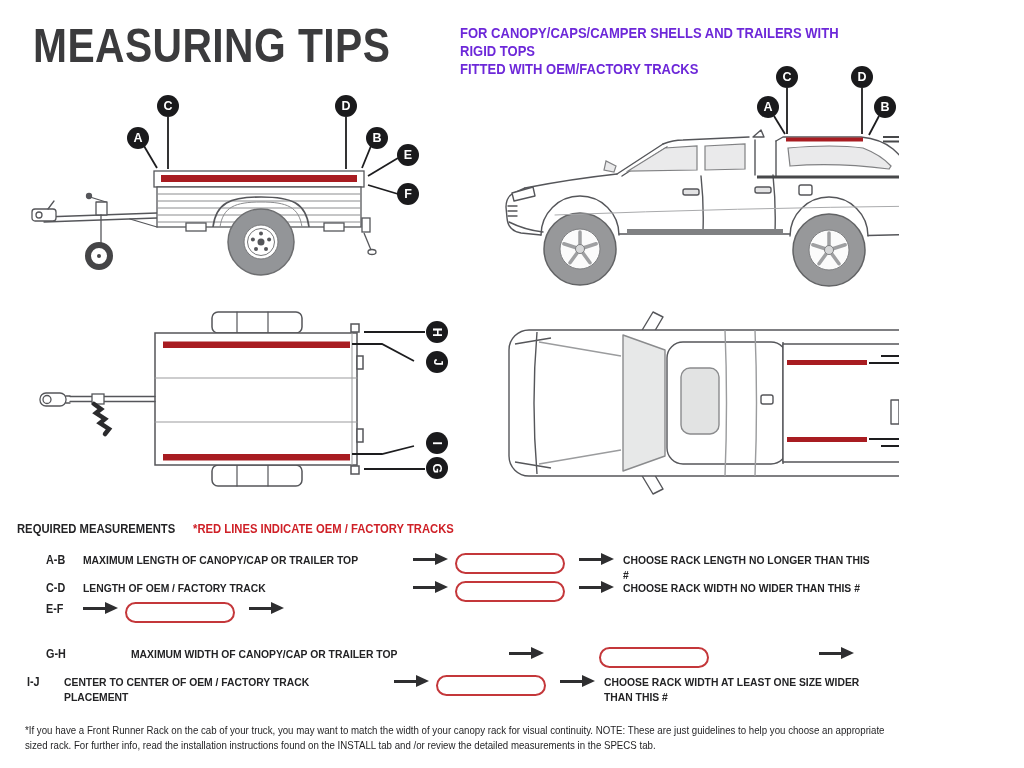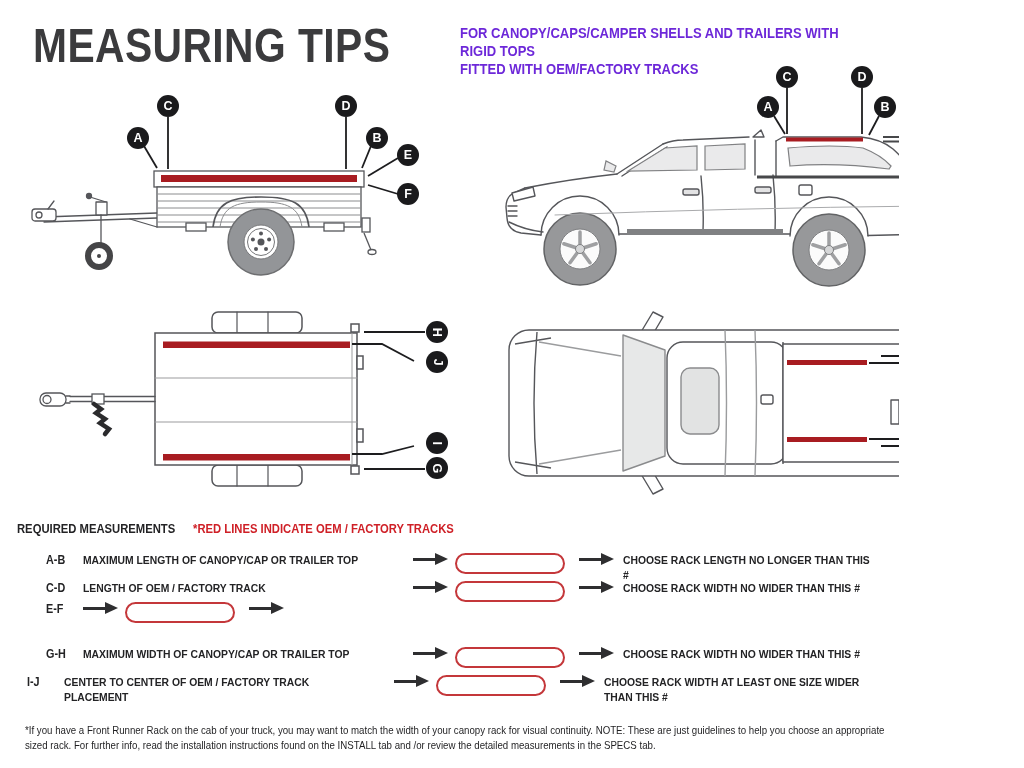--- a/index.html
+++ b/index.html
@@ -368,21 +368,21 @@
         <b></b>
       </span>
     <span class="pill"></span>
     <span class="gap14"></span>
     <span class="arrow">
         <i></i>
         <b></b>
       </span>
   </div>
 
-  <div class="m-row" style="top:647px; height:26px;">
+  <div class="m-row" style="top:647px; height:26px;gap:48px;">
     <span class="m-key"><span class="cond">G-H</span></span>
     <span class="m-desc"><span class="cond">MAXIMUM  WIDTH OF CANOPY/CAP OR TRAILER TOP</span></span>
     <span class="arrow">
         <i></i>
         <b></b>
       </span>
     <span class="pill"></span>
     <span class="gap14"></span>
     <span class="arrow">
         <i></i>

